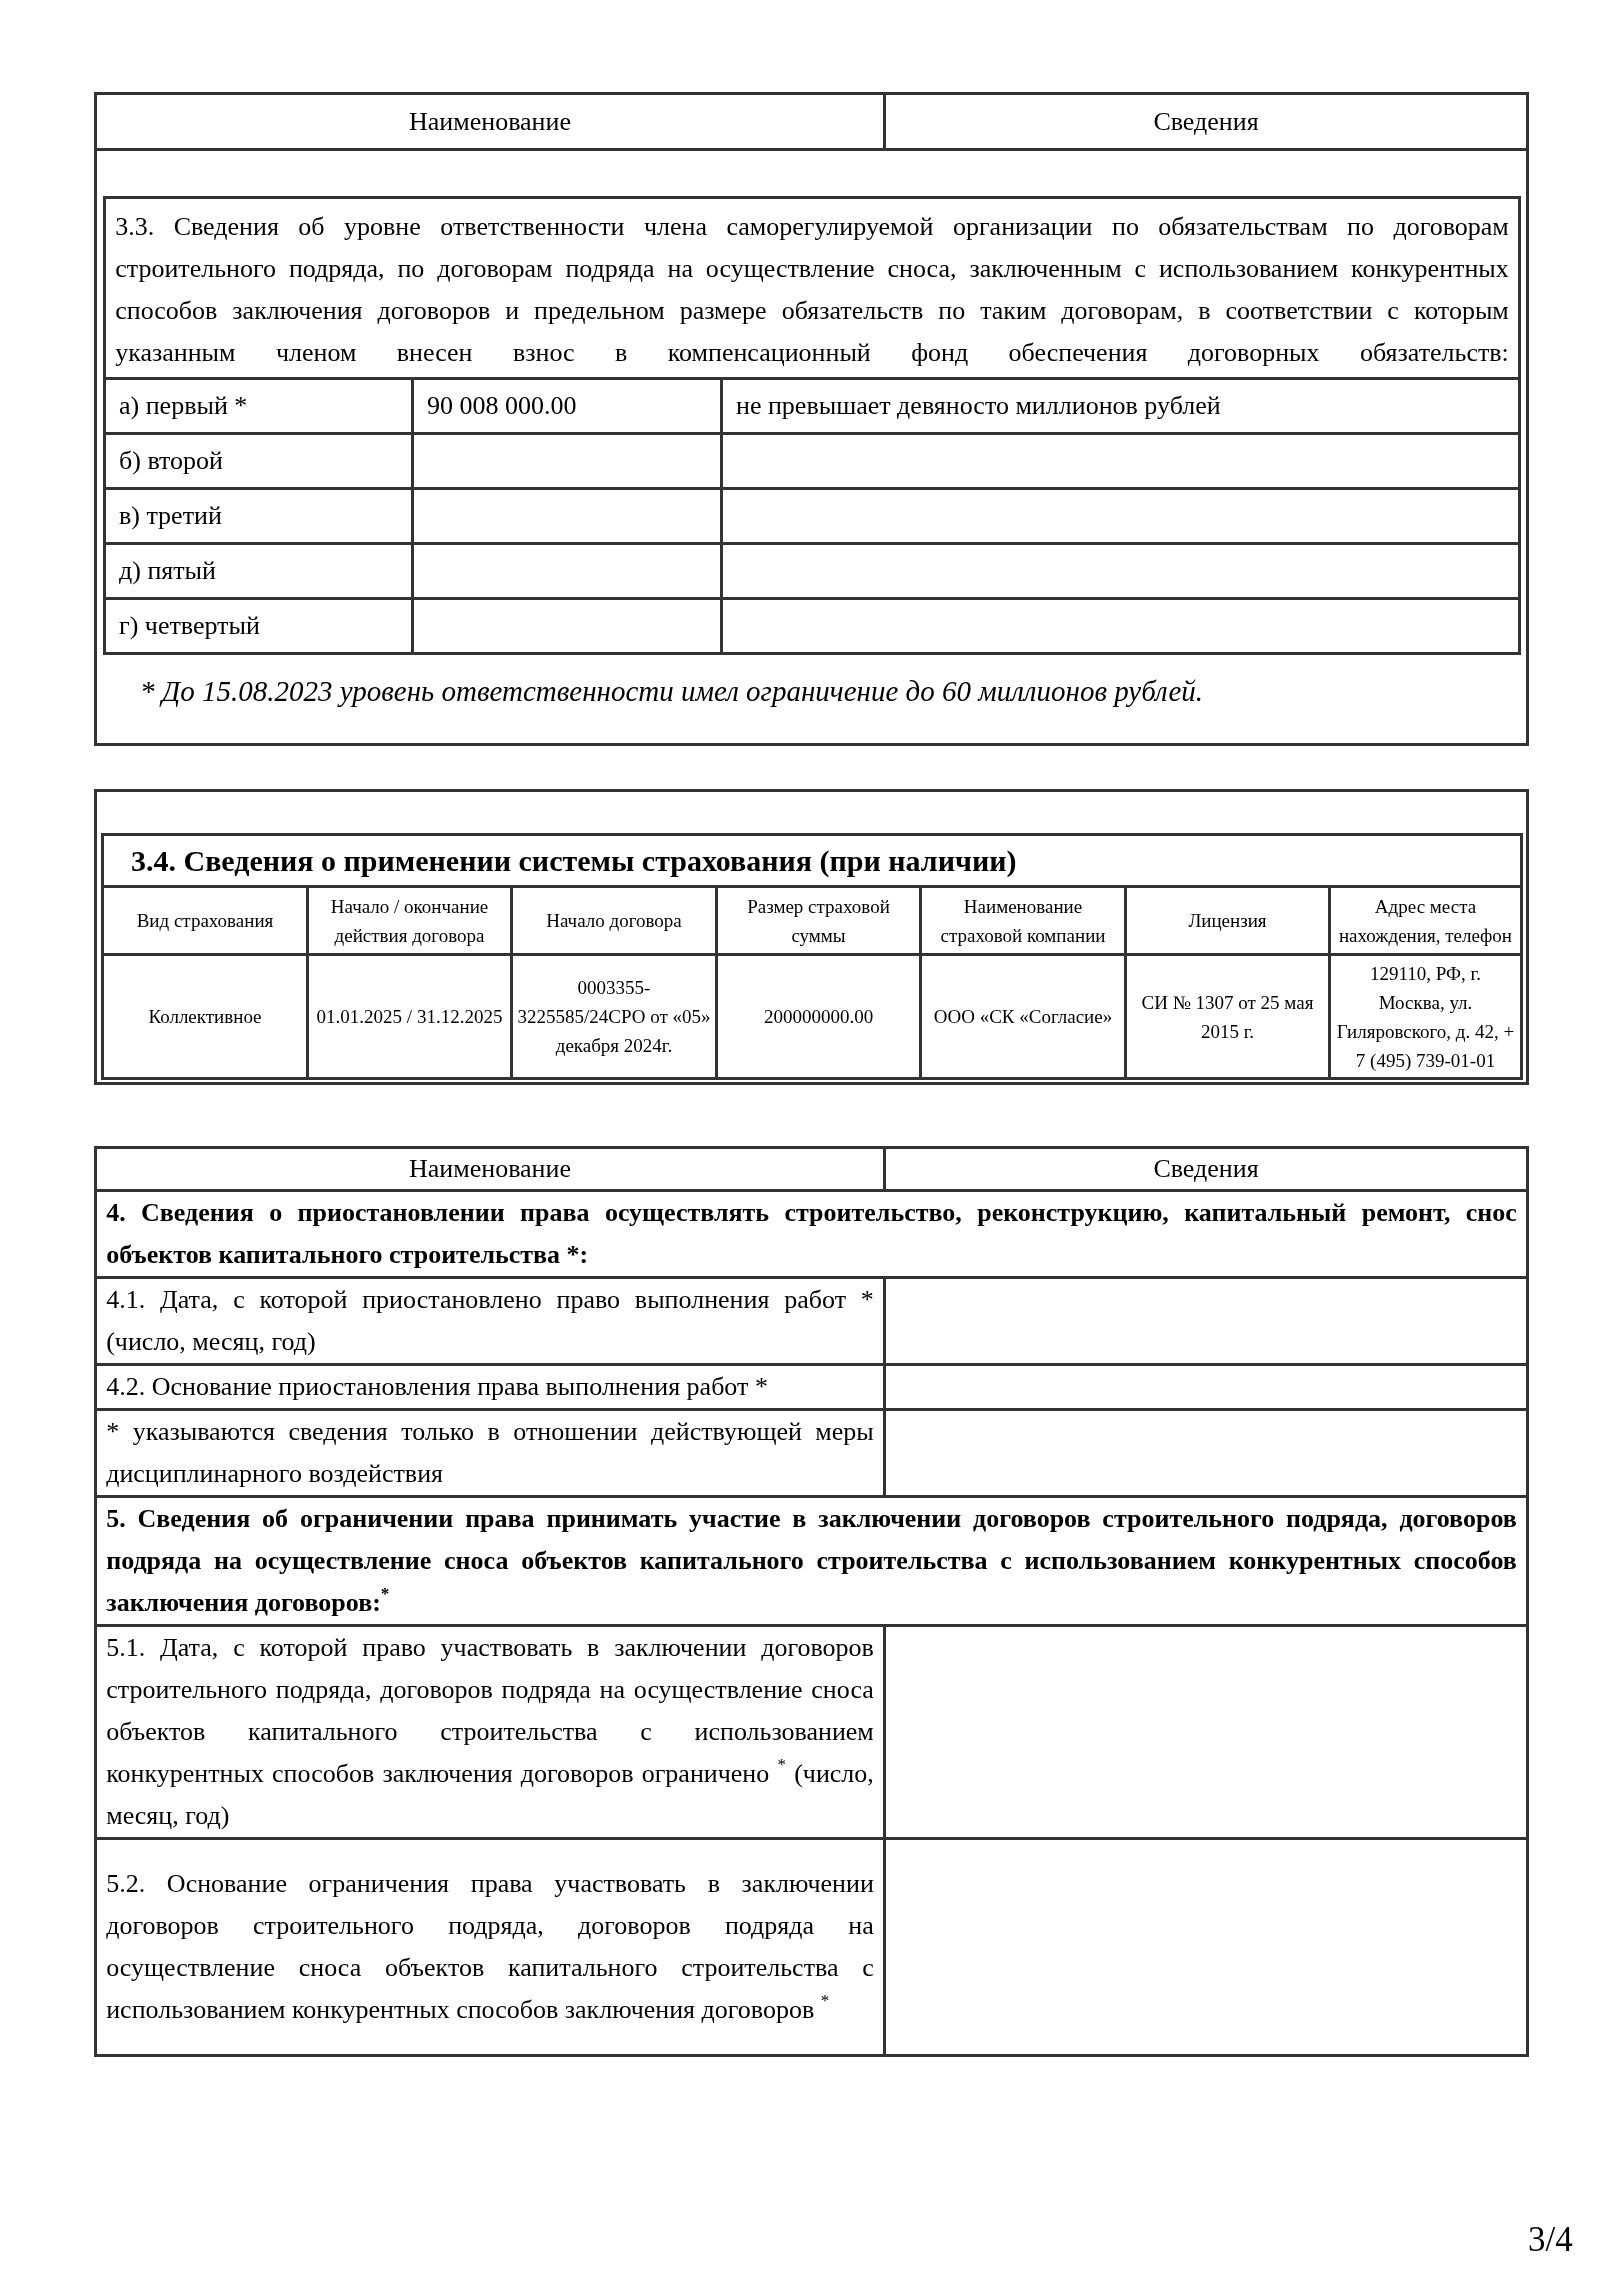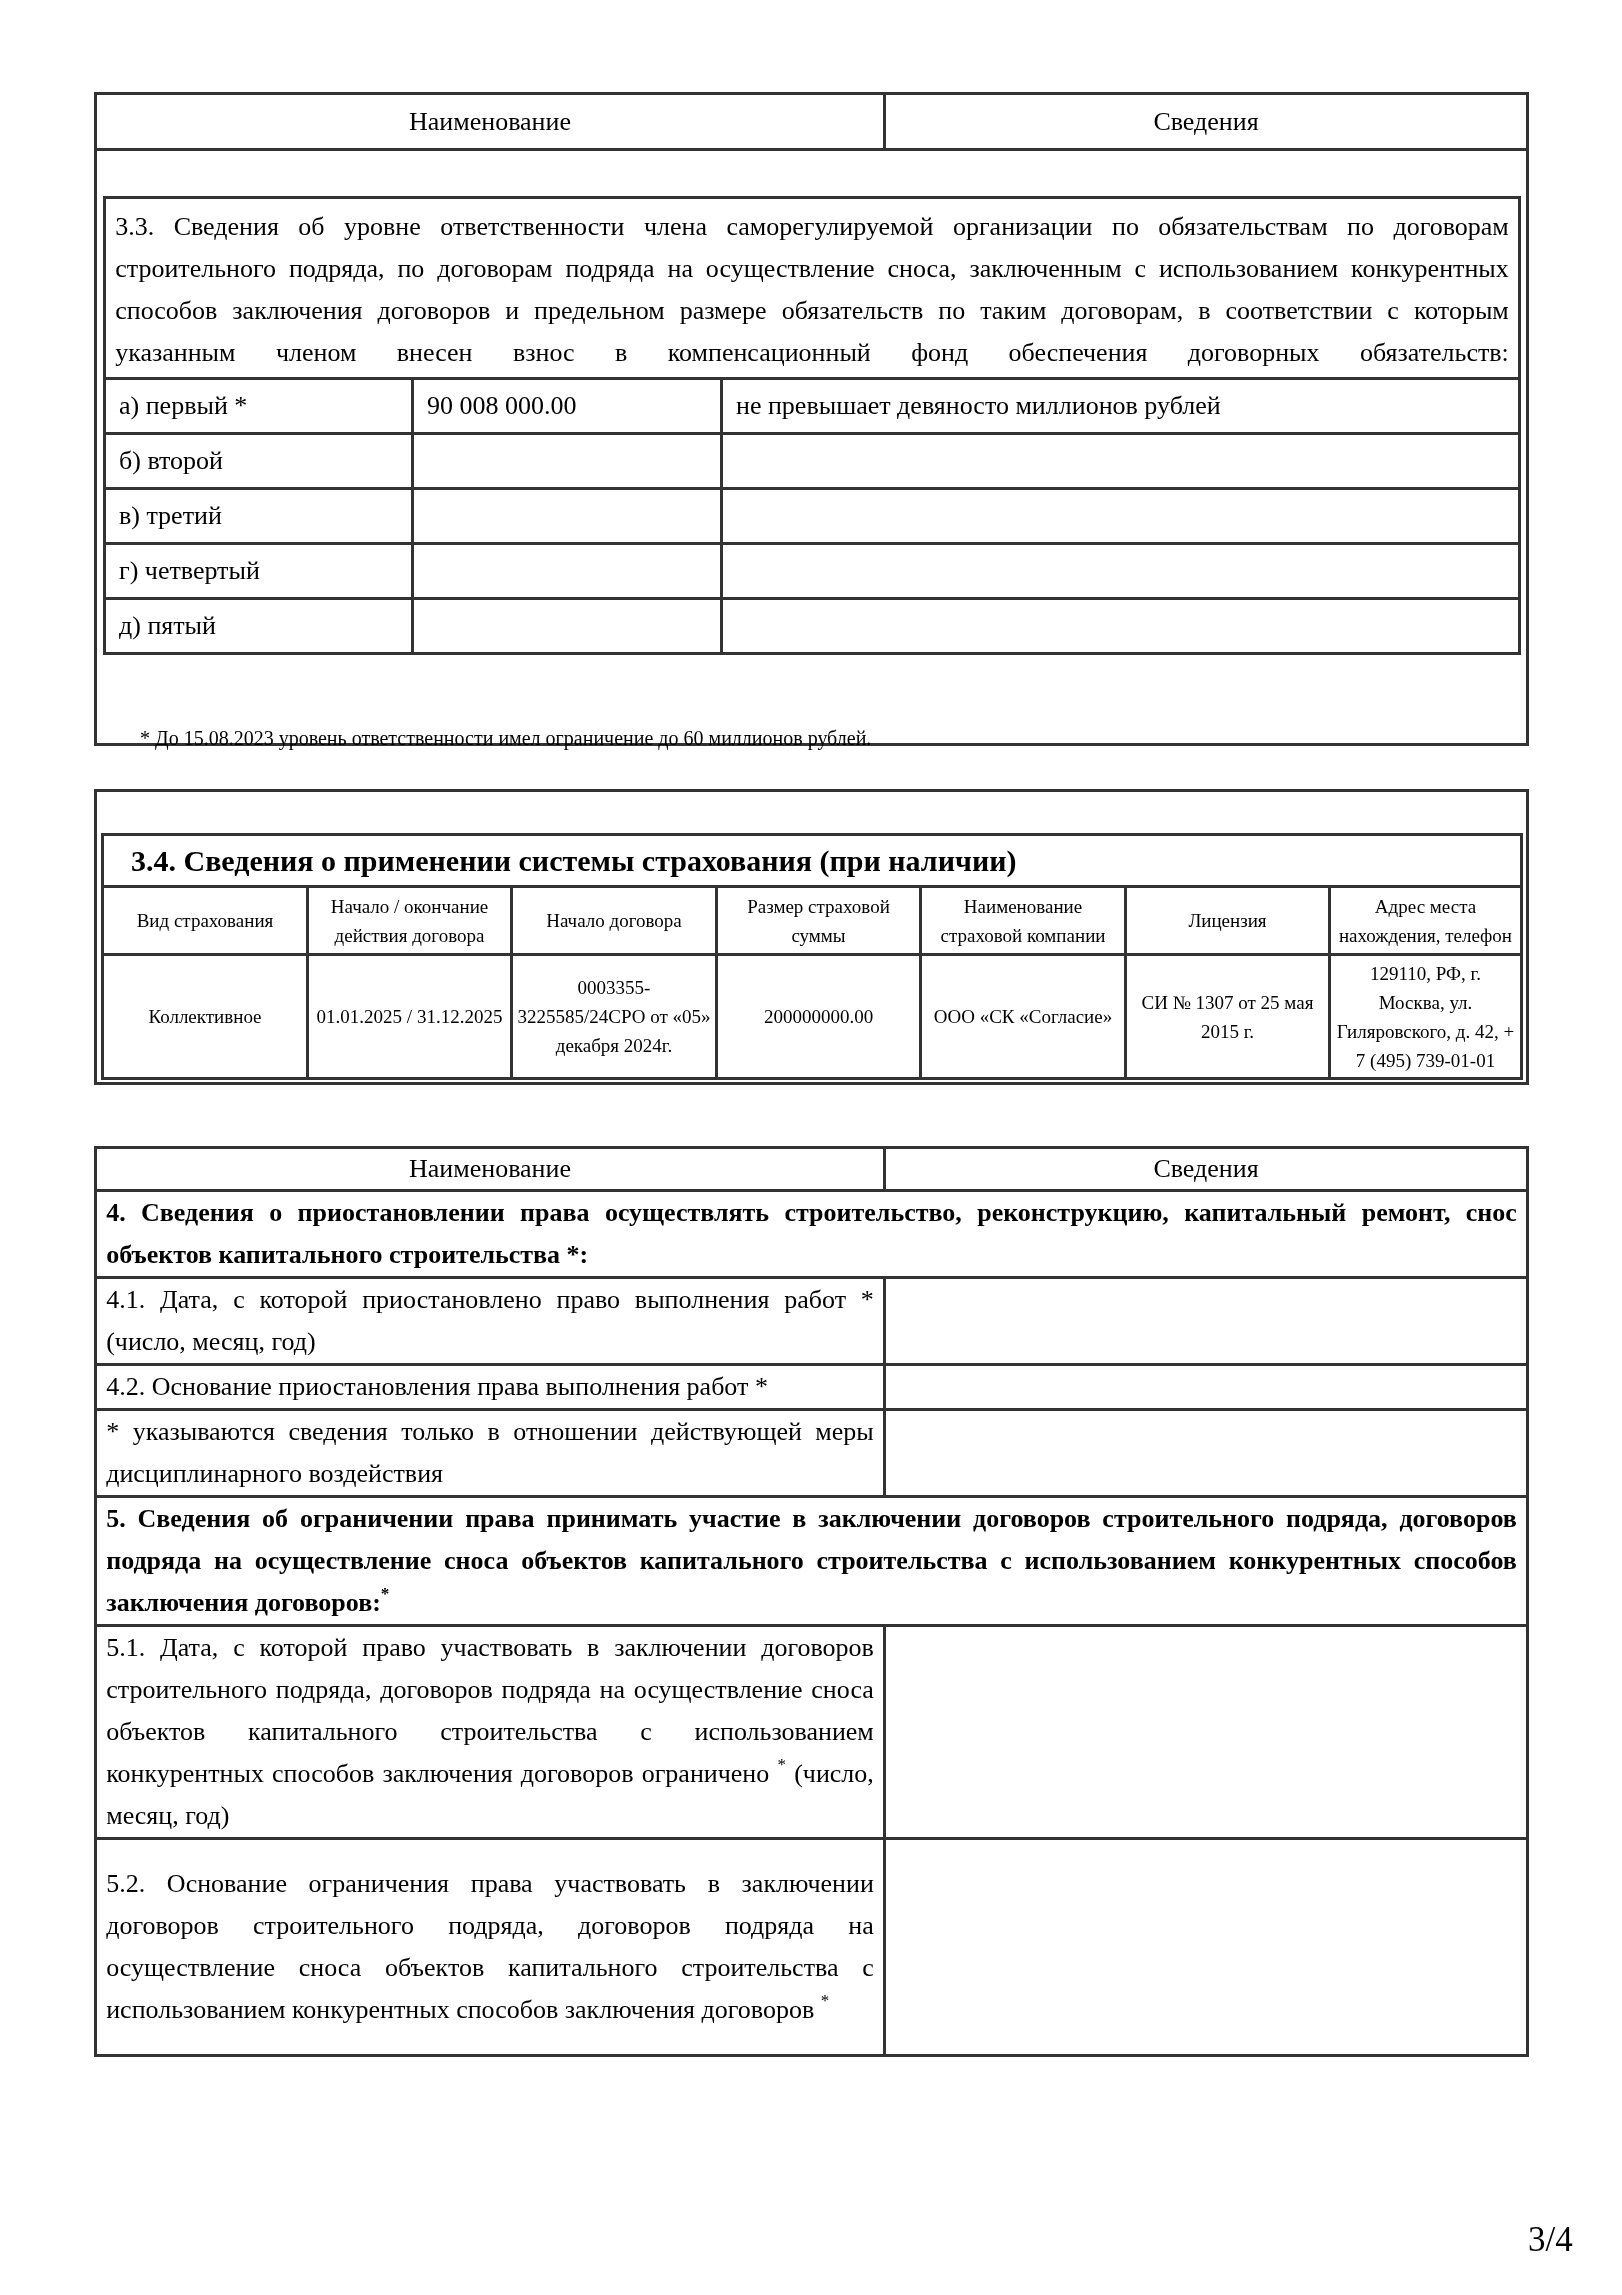--- a/index.html
+++ b/index.html
@@ -12,21 +12,21 @@
   td { border: 3.3px solid #333333; box-sizing: border-box; vertical-align: middle; padding: 0 9.2px; }
 
   
   #t1 { left: 94px; top: 92px; width: 1435px; height: 654px; border: 3.3px solid #333; }
   #t1-head { left: 94px; top: 92px; width: 1435px; height: 56px; }
   #t1-head td { font-size: 26px; text-align: center; height: 56px; }
   #t33 { left: 103px; top: 196px; width: 1418px; }
   #t33 td { font-size: 26px; padding-left: 13px; }
   .t33-title { text-align: justify; text-align-last: justify; line-height: 42px; padding: 6.5px 9.2px 3.9px 9.2px !important; }
   .t33-row td { height: 55px; }
-  .note-row { left: 103px; top: 713px; width: 1418px; height: 50px; font-size: 20px; padding-left: 37px; line-height: 50px; }
+  .note-row { left: 103px; top: 666px; width: 1418px; height: 50px; font-size: 29px; font-style: italic; padding-left: 37px; line-height: 50px; }
 
   
   #ins-frame { left: 94px; top: 789px; width: 1435px; height: 296px; border: 3.3px solid #333; }
   #t34 { left: 101px; top: 833px; width: 1422px; }
   #t34 td { text-align: center; font-size: 19px; line-height: 29px; padding: 0 3.9px; }
   #t34 .title-cell { text-align: left; font-size: 30px; height: 52px; padding-left: 27px; font-weight: bold; }
   #t34 .hdr td { height: 68px; }
   #t34 .data td { height: 124px; }
 
   
@@ -71,26 +71,26 @@
     <td>б) второй</td>
     <td></td>
     <td></td>
   </tr>
   <tr class="t33-row">
     <td>в) третий</td>
     <td></td>
     <td></td>
   </tr>
   <tr class="t33-row">
-    <td>г) четвертый</td>
+    <td>д) пятый</td>
     <td></td>
     <td></td>
   </tr>
   <tr class="t33-row">
-    <td>д) пятый</td>
+    <td>г) четвертый</td>
     <td></td>
     <td></td>
   </tr>
 </tbody>
   </table>
 <div class="abs note-row">* До 15.08.2023 уровень ответственности имел ограничение до 60 миллионов рублей.</div>
 
 <div id="ins-frame" class="abs"></div>
 <table id="t34" class="abs">
   <colgroup>

